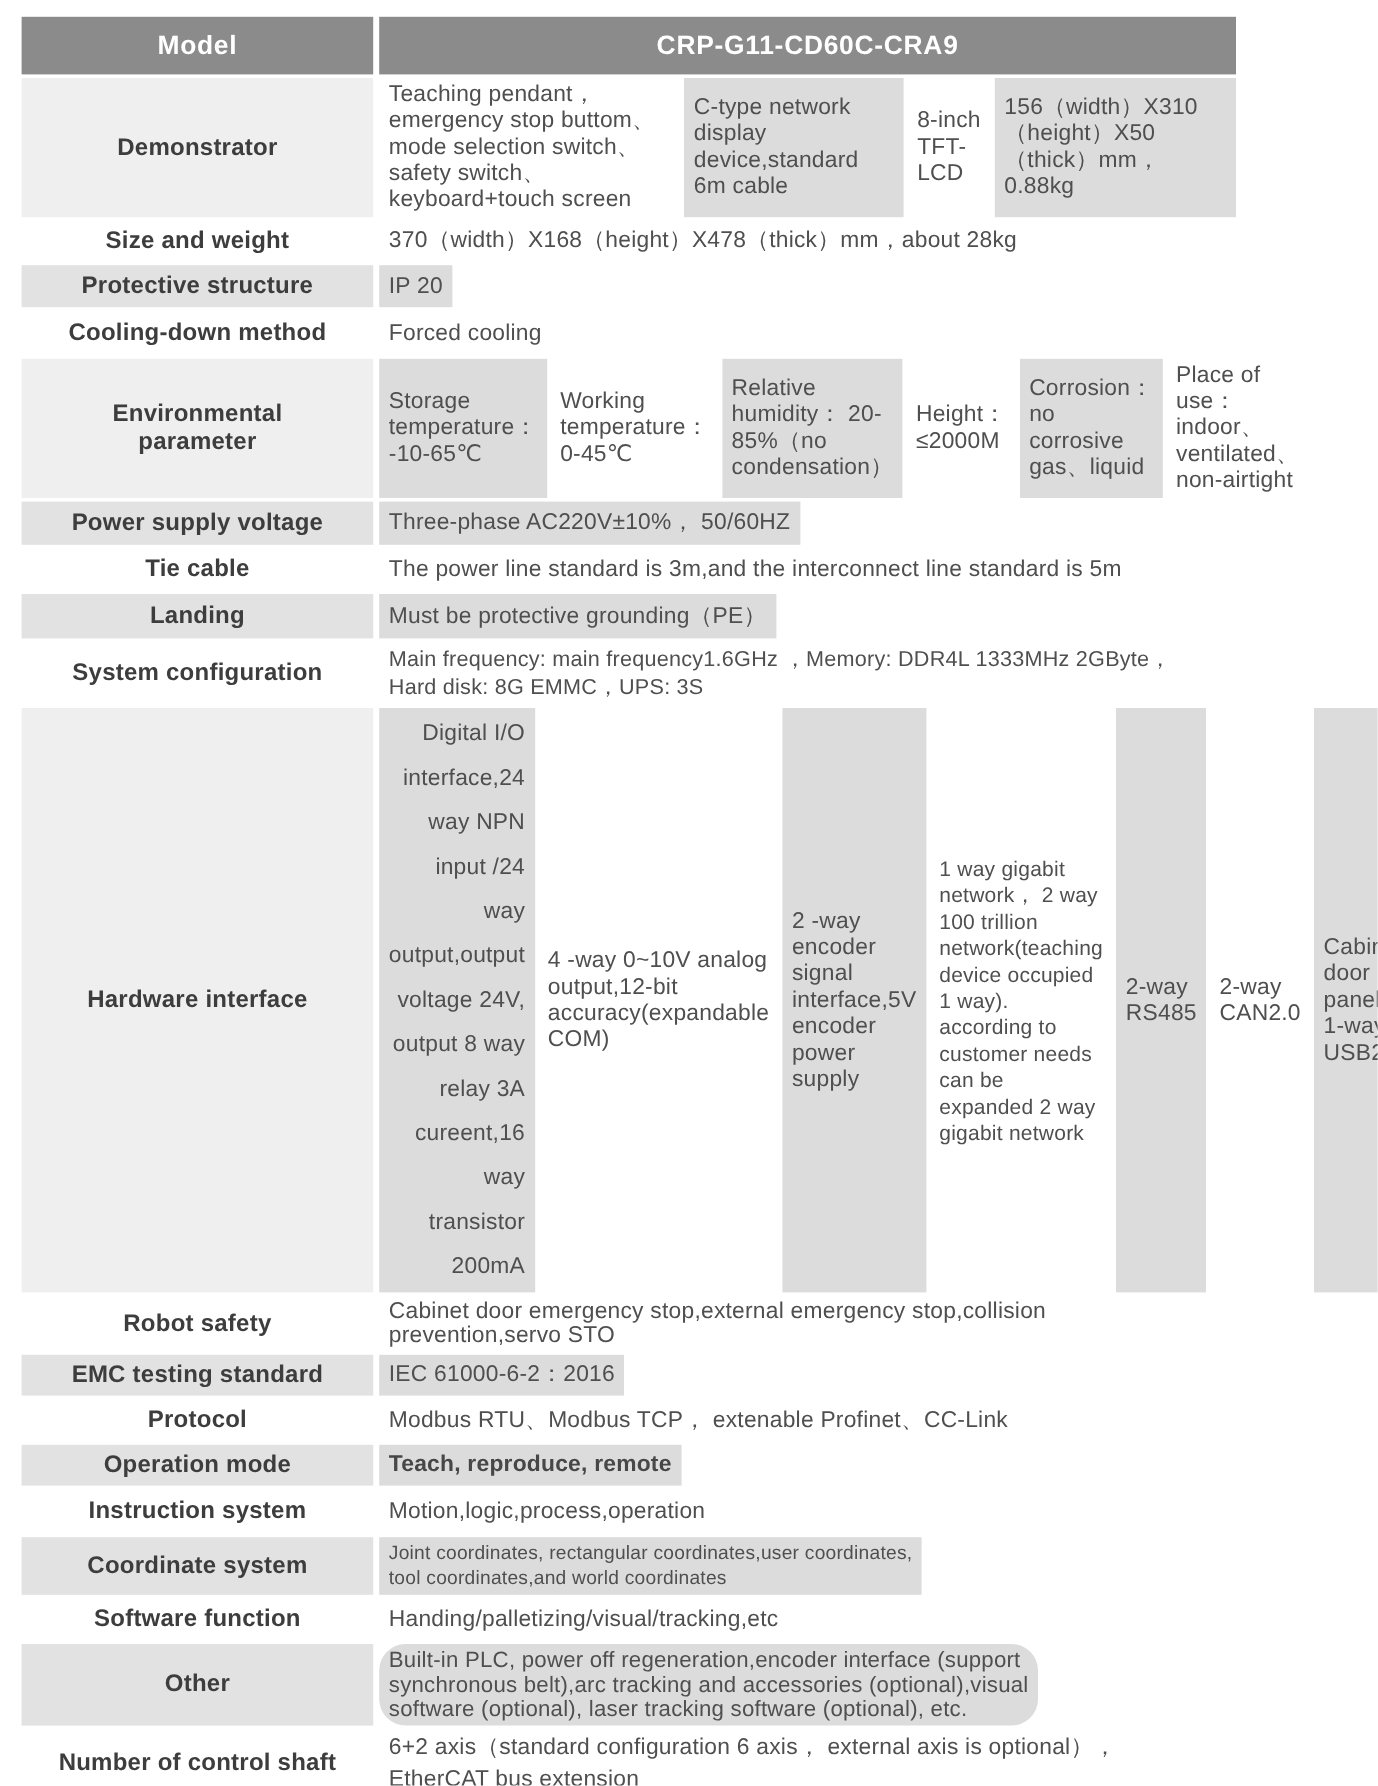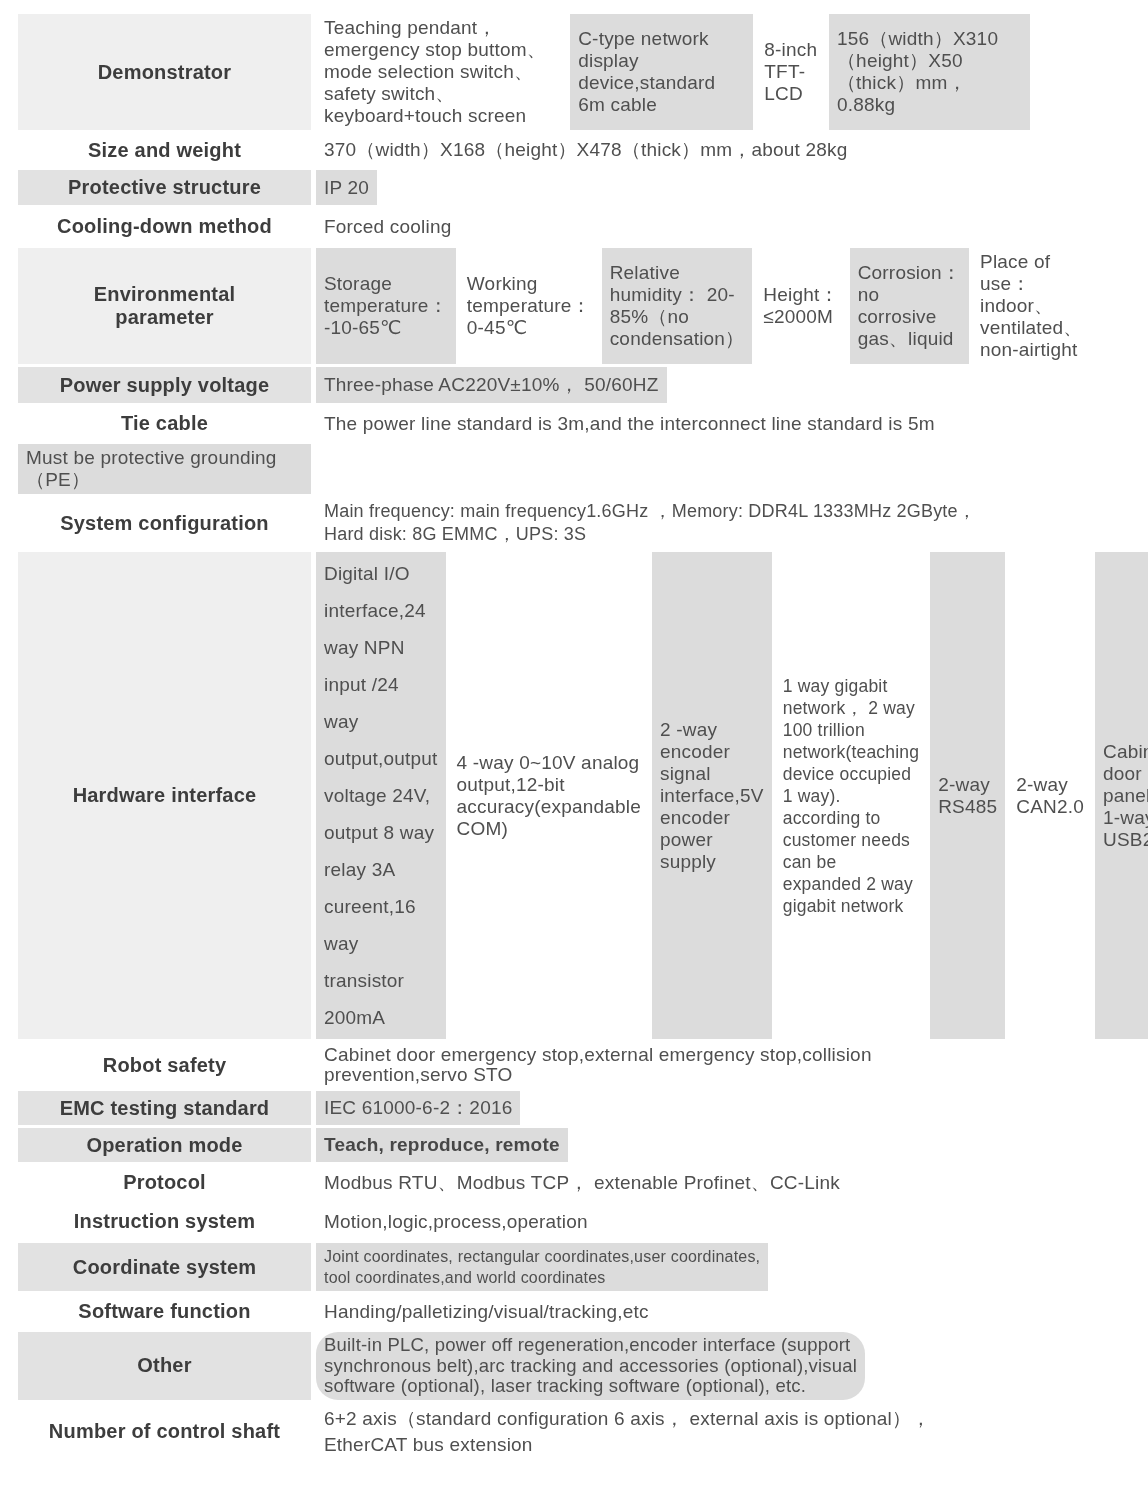--- a/index.html
+++ b/index.html
@@ -11,34 +11,38 @@
   .lcell{display:flex;align-items:center;justify-content:center;text-align:center;
          font-weight:bold;font-size:20px;color:#3d3d3d;letter-spacing:0.2px;padding:2px 24px;box-sizing:border-box;}
   .lcell.light{background:#efefef;}
   .lcell.g{background:#e2e2e2;}
   .lcell.w{background:#ffffff;}
   .rcol{display:flex;gap:3px;}
   .vrow{display:flex;align-items:center;box-sizing:border-box;padding:3px 8px 3px 8px;
         font-size:19px;line-height:22px;color:#4f4f4f;letter-spacing:0.2px;white-space:pre-wrap;}
   .vrow.g{background:#dcdcdc;}
   .vrow.w{background:#ffffff;}
-  .sp{line-height:37px;}
+  .sp{line-height:37px;text-align:right;}
   .sm{font-size:17.5px;line-height:22px;}
   .tt{line-height:20px;}
   .t18{font-size:18px;line-height:23px;}
   .co{font-size:16px;line-height:21px;}
   .ot{font-size:18.5px;line-height:20.5px;border-radius:22px;}
   .lh26{line-height:26px;}
   .bold{font-weight:bold;color:#474747;}
 </style>
 </head>
 <body>
 
 <div class="table">
 
+  <div class="sec">
+    <div class="hcell">Model</div>
+    <div class="hcell">CRP-G11-CD60C-CRA9</div>
+  </div>
 
   <div class="sec">
     <div class="lcell light">Demonstrator</div>
     <div class="rcol">
       <div class="vrow w" style="min-height:40px">Teaching pendant，emergency stop buttom、mode selection switch、
 safety switch、keyboard+touch screen</div>
       <div class="vrow g" style="min-height:39px">C-type network display  device,standard 6m cable</div>
       <div class="vrow w" style="min-height:38px">8-inch TFT-LCD</div>
       <div class="vrow g" style="min-height:34px">156（width）X310（height）X50（thick）mm，0.88kg</div>
     </div>
@@ -85,20 +89,21 @@
   </div>
 
   <div class="sec">
     <div class="lcell w">Tie cable</div>
     <div class="rcol">
       <div class="vrow w" style="min-height:35px">The power line standard is 3m,and the interconnect line standard is 5m</div>
     </div>
   </div>
 
   <div class="sec">
+    <div class="lcell g">Landing</div>
     <div class="rcol">
       <div class="vrow g" style="min-height:37px">Must be protective grounding（PE）</div>
     </div>
   </div>
 
   <div class="sec">
     <div class="lcell w">System configuration</div>
     <div class="rcol">
       <div class="vrow w t18" style="min-height:40px">Main frequency: main frequency1.6GHz ，Memory: DDR4L 1333MHz 2GByte，
 Hard disk: 8G EMMC，UPS: 3S</div>
@@ -129,30 +134,30 @@
   </div>
 
   <div class="sec">
     <div class="lcell g">EMC testing standard</div>
     <div class="rcol">
       <div class="vrow g" style="min-height:34px">IEC 61000-6-2：2016</div>
     </div>
   </div>
 
   <div class="sec">
-    <div class="lcell g">Operation mode</div>
+    <div class="lcell w">Protocol</div>
     <div class="rcol">
-      <div class="vrow g bold" style="min-height:34px">Teach, reproduce, remote</div>
+      <div class="vrow w" style="min-height:35px">Modbus RTU、Modbus TCP， extenable Profinet、CC-Link</div>
     </div>
   </div>
 
   <div class="sec">
-    <div class="lcell w">Protocol</div>
+    <div class="lcell g">Operation mode</div>
     <div class="rcol">
-      <div class="vrow w" style="min-height:35px">Modbus RTU、Modbus TCP， extenable Profinet、CC-Link</div>
+      <div class="vrow g bold" style="min-height:34px">Teach, reproduce, remote</div>
     </div>
   </div>
 
   <div class="sec">
     <div class="lcell w">Instruction system</div>
     <div class="rcol">
       <div class="vrow w" style="min-height:37px">Motion,logic,process,operation</div>
     </div>
   </div>
 

